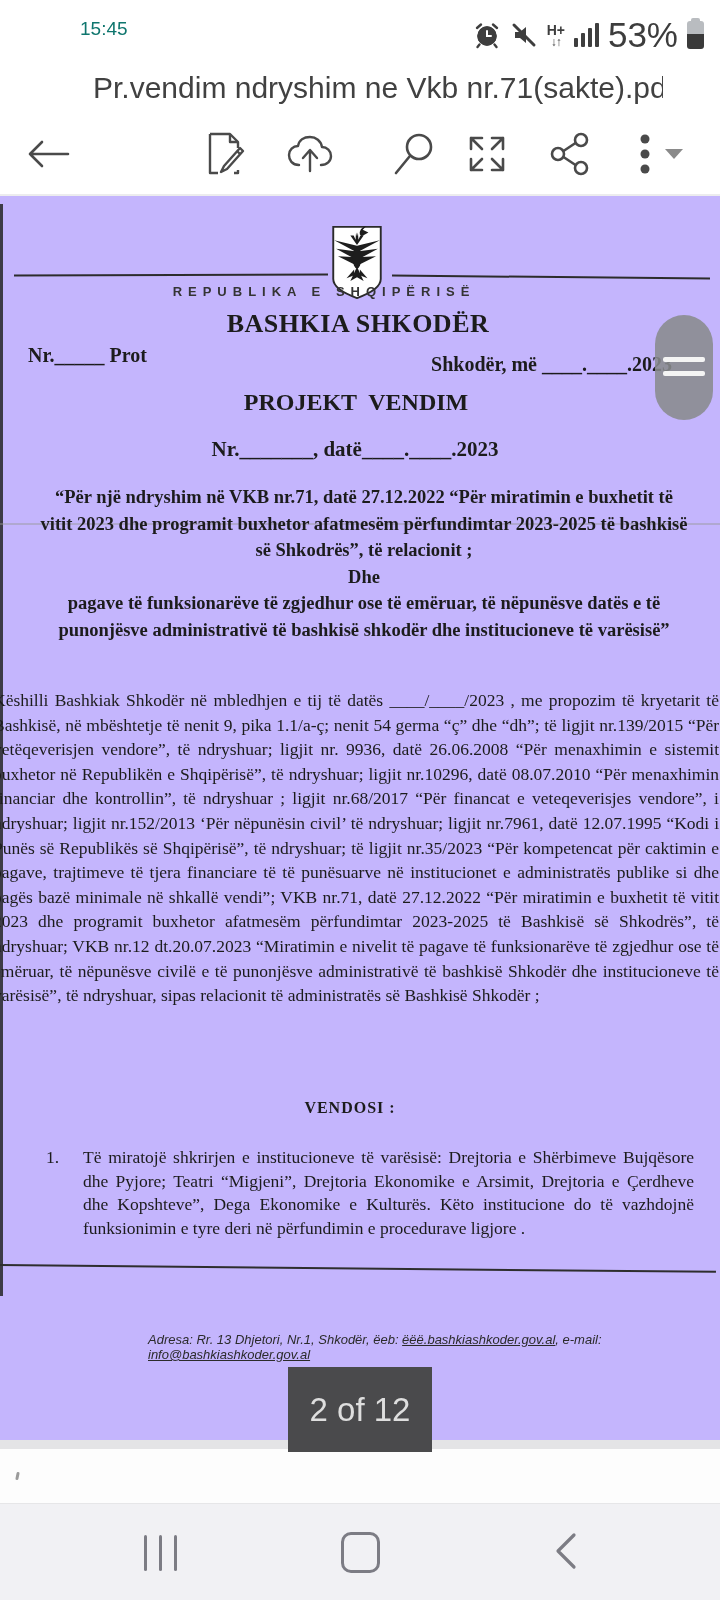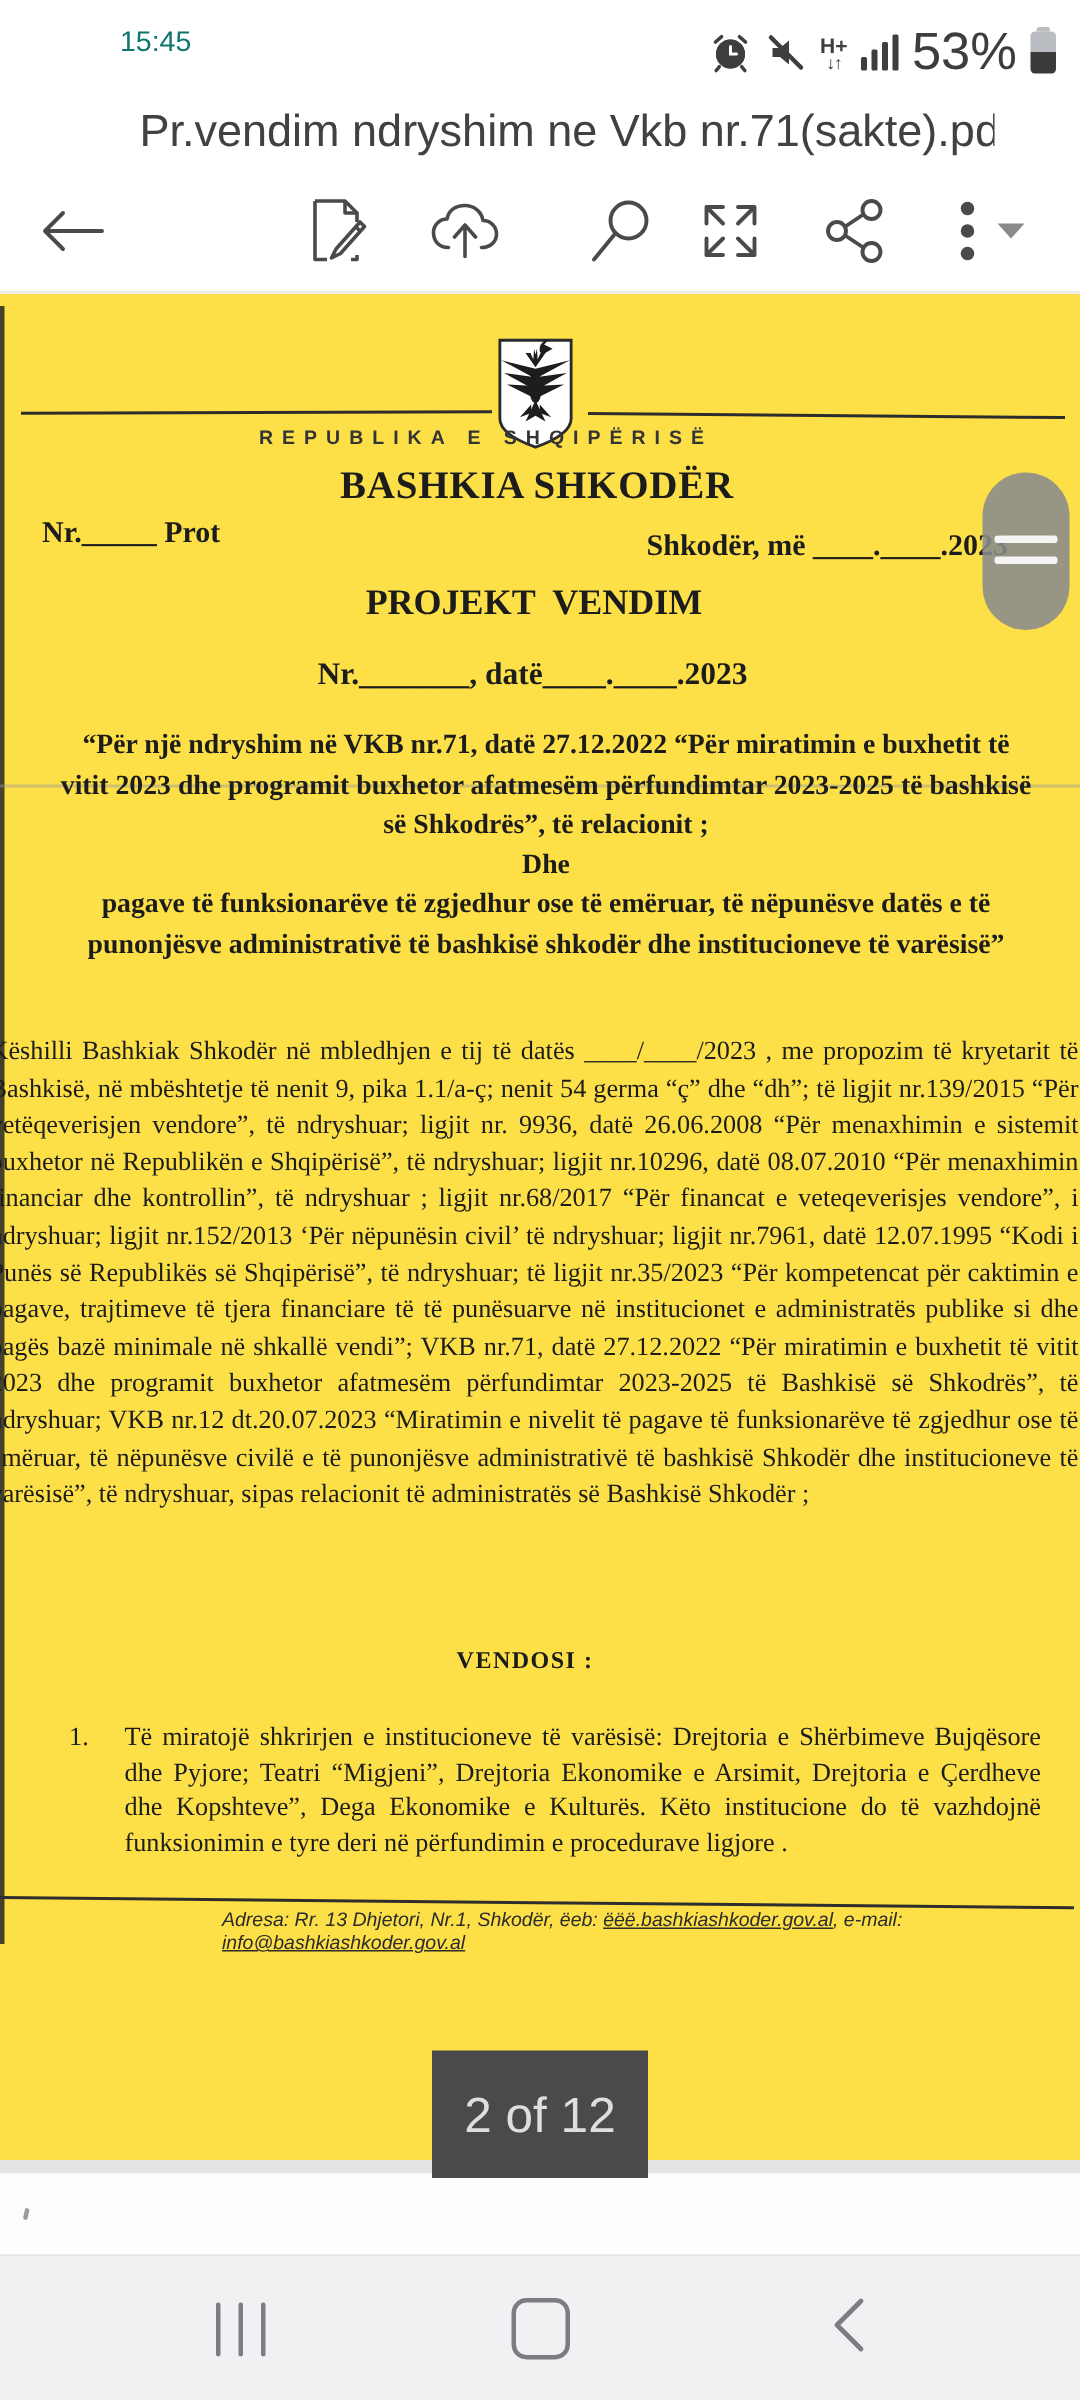--- a/index.html
+++ b/index.html
@@ -30,40 +30,40 @@
   .tb-back{left:20px;}
   .tb-edit{left:198px;}
   .tb-cloud{left:282px;}
   .tb-search{left:387px;}
   .tb-expand{left:459px;}
   .tb-share{left:542px;}
   .tb-more{left:624px;width:76px;}
   .toolbar-sep{position:absolute;top:194px;left:0;width:720px;height:2px;background:#ececee;}
 
   
-  .page{position:absolute;top:196px;left:0;width:720px;height:1244px;background:#fde047;overflow:hidden;color:#1c1c1c;font-family:"Liberation Serif",serif;}
+  .page{position:absolute;top:196px;left:0;width:720px;height:1244px;background:#c4b5fd;overflow:hidden;color:#1c1c1c;font-family:"Liberation Serif",serif;}
   .scan-left-edge{position:absolute;left:0;top:8px;width:3px;height:1092px;background:#262626;opacity:.85;}
   .emblem{position:absolute;left:328px;top:28px;width:58px;height:76px;}
   .lh-line-l{position:absolute;left:14px;top:78px;width:314px;height:2px;background:#2c2c2c;transform:rotate(-0.2deg);}
   .lh-line-r{position:absolute;left:392px;top:80px;width:318px;height:2px;background:#2c2c2c;transform:rotate(0.5deg);}
   .republic{position:absolute;left:0;top:88px;width:648px;text-align:center;font-family:"Liberation Sans",sans-serif;font-size:13px;font-weight:bold;letter-spacing:6px;color:#343434;}
   .bashkia{position:absolute;left:0;top:113px;width:716px;text-align:center;font-size:26px;font-weight:bold;letter-spacing:.5px;}
   .proto{position:absolute;left:28px;top:148px;font-size:20px;font-weight:bold;}
   .placedate{position:absolute;right:48px;top:157px;font-size:20px;font-weight:bold;}
   .projekt{position:absolute;left:0;top:193px;width:712px;text-align:center;font-size:24px;font-weight:bold;word-spacing:6px;}
   .nrdate{position:absolute;left:0;top:241px;width:710px;text-align:center;font-size:21px;font-weight:bold;}
   .scan-hline{position:absolute;left:0;top:327px;width:720px;height:2px;background:#9a9a9a;opacity:.45;}
   .title-block{position:absolute;left:30px;top:288px;width:668px;text-align:center;font-size:18.5px;font-weight:bold;line-height:26.5px;}
   .preamble{position:absolute;left:-7px;top:492px;width:726px;font-size:17.5px;line-height:24.6px;text-align:justify;}
   .vendosi{position:absolute;left:0;top:903px;width:700px;text-align:center;font-size:16px;font-weight:bold;letter-spacing:1px;}
   .decision-item{position:absolute;left:46px;top:950px;width:648px;font-size:17.5px;line-height:23.6px;}
   .decision-item .num{position:absolute;left:0;top:0;}
   .decision-item .txt{display:block;margin-left:37px;text-align:justify;font-family:Liberation Serif, serif;}
   .footer-line{position:absolute;left:0;top:1068px;width:716px;height:2px;background:#2e2e2e;transform:rotate(0.55deg);transform-origin:left center;}
-  .doc-footer{position:absolute;left:148px;top:1076px;width:470px;font-size:13px;font-style:italic;color:#2b2b2b;font-family:"Liberation Sans",sans-serif;}
+  .doc-footer{position:absolute;left:148px;top:1136px;width:470px;font-size:13px;font-style:italic;color:#2b2b2b;font-family:"Liberation Sans",sans-serif;}
   .doc-footer a{color:#2b2b2b;text-decoration:underline;}
 
   
   .page-gap{position:absolute;top:1440px;left:0;width:720px;height:9px;background:#e4e4e6;}
   .page2{position:absolute;top:1449px;left:0;width:720px;height:54px;background:#fdfdfd;}
   .stray-mark{position:absolute;left:16px;top:1472px;width:3px;height:8px;background:#9b9b9b;border-radius:2px;transform:rotate(12deg);}
 
   
   .scroll-handle{position:absolute;top:315px;left:655px;width:58px;height:105px;border-radius:29px;background:rgba(137,139,141,.88);}
   .scroll-handle i{position:absolute;left:8px;width:42px;height:5px;background:#f4f4f4;border-radius:2px;display:block;}

